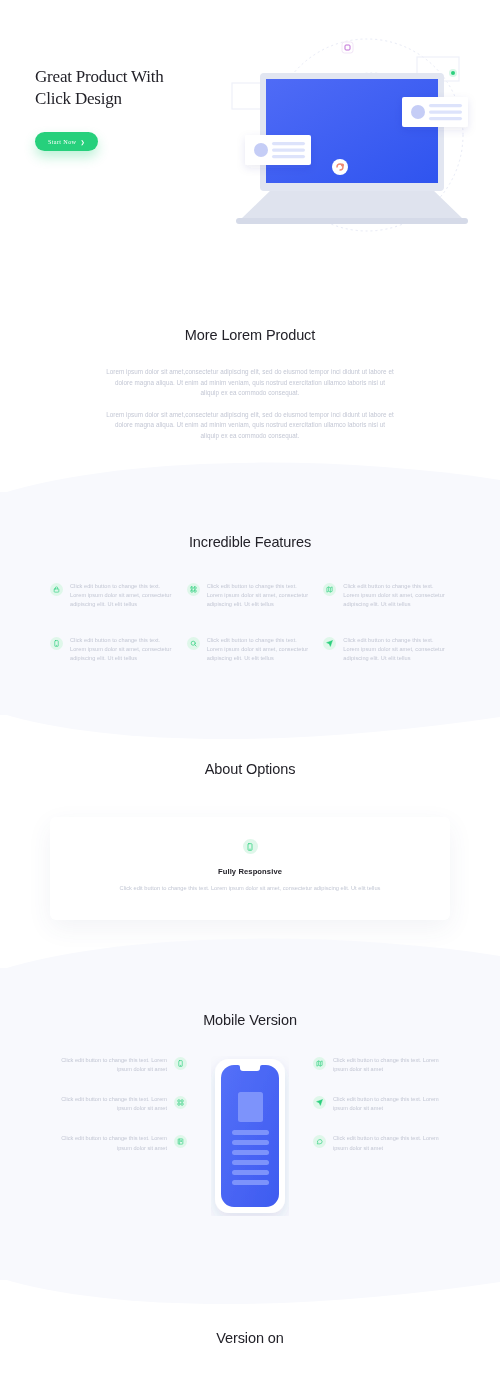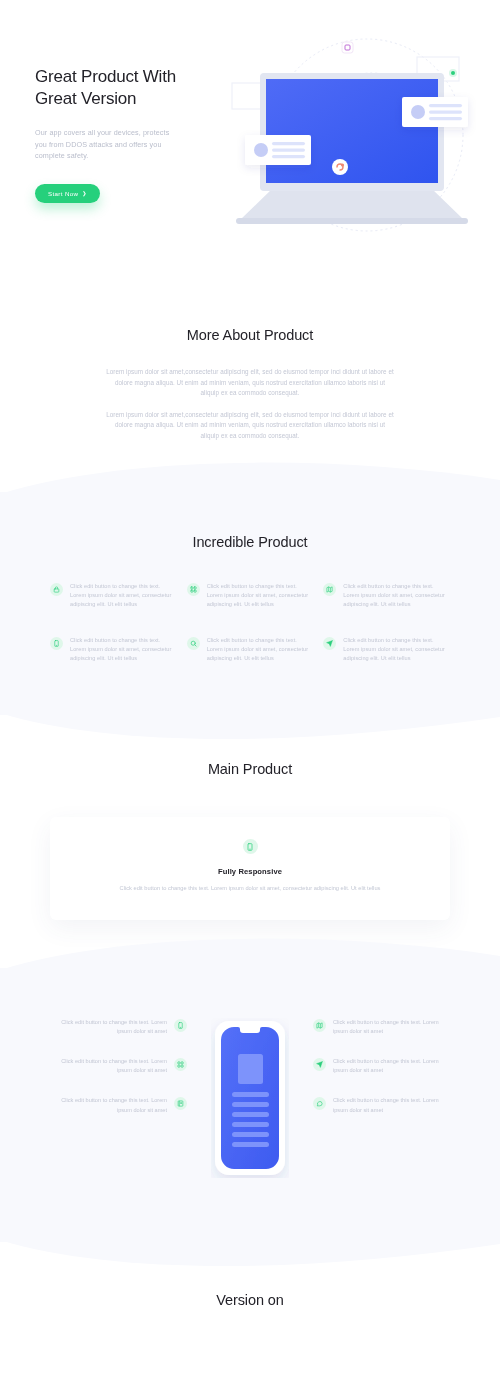--- a/index.html
+++ b/index.html
@@ -8,21 +8,21 @@
     font-family:"Liberation Sans", sans-serif;
     background:#ffffff;
     color:#2b2b33;
     width:500px;
     overflow-x:hidden;
     -webkit-font-smoothing:antialiased;
   }
   .page { position:relative; width:500px; }
 
   
-  .hero { position:relative; width:430px; height:282px; background:#fff; }
+  .hero { position:relative; width:430px; height:282px; background:#fff;font-family:Liberation Serif, serif; }
   .hero-copy { position:absolute; left:35px; top:66px; width:170px; }
   .hero-title {
     font-size:17px; line-height:22px; font-weight:400; letter-spacing:-0.2px;
     color:#232229;
   }
   .hero-sub {
     margin-top:17px; font-size:7.2px; line-height:11.5px;
     color:#b9bdcb; letter-spacing:.1px; width:145px;
   }
   .hero-btn {
@@ -119,23 +119,22 @@
 </style>
 </head>
 <body>
 
 <div class="page">
 
   <section class="hero">
     <div class="hero-copy">
       <h1 class="hero-title">
         <span>Great Product With</span><br>
-        <span>Great Version</span>
+        <span>Click Design</span>
       </h1>
-      <p class="hero-sub">Our app covers all your devices, protects you from DDOS attacks and offers you complete safety.</p>
       <button class="hero-btn">
         <span>Start Now</span>
         <span class="arw">❯</span>
       </button>
     </div>
 
     <svg class="hero-art" viewBox="0 0 288 210">
       <defs>
         <linearGradient id="scr" x1="0" y1="0" x2="1" y2="1">
           <stop offset="0%" stop-color="#4f6bf6"></stop>
@@ -182,30 +181,30 @@
         <rect x="133" y="10" width="5" height="5" rx="1" fill="none" stroke="#bf6fd6" stroke-width="1"></rect>
       </g>
 
       <circle cx="128" cy="132" r="8" fill="#ffffff"></circle>
       <path d="M125 132 a3 3 0 1 1 3 3" fill="none" stroke="#f08a72" stroke-width="1.4" stroke-linecap="round"></path>
       <circle cx="130.5" cy="130" r="1.6" fill="#f08a72"></circle>
     </svg>
   </section>
 
   <section class="about">
-    <h2 class="sec-title">More About Product</h2>
+    <h2 class="sec-title">More Lorem Product</h2>
     <p class="muted">Lorem ipsum dolor sit amet,consectetur adipiscing elit, sed do eiusmod tempor inci didunt ut labore et dolore magna aliqua. Ut enim ad minim veniam, quis nostrud exercitation ullamco laboris nisi ut aliquip ex ea commodo consequat.</p>
     <p class="muted">Lorem ipsum dolor sit amet,consectetur adipiscing elit, sed do eiusmod tempor inci didunt ut labore et dolore magna aliqua. Ut enim ad minim veniam, quis nostrud exercitation ullamco laboris nisi ut aliquip ex ea commodo consequat.</p>
   </section>
 
   <section class="band features">
     <svg class="wave-top" viewBox="0 0 500 40" preserveAspectRatio="none">
       <path d="M0 40 C 120 2, 330 0, 500 26 L500 40 Z" fill="#f8f9fd"></path>
     </svg>
-    <h2 class="sec-title">Incredible Product</h2>
+    <h2 class="sec-title">Incredible Features</h2>
 
     <div class="feat-grid">
 
       <div class="feat">
         <span class="ic">
           <svg viewBox="0 0 24 24" fill="none" stroke="#2bd07d" stroke-width="2.2" stroke-linecap="round" stroke-linejoin="round">
             <rect x="4" y="10" width="16" height="11" rx="2"></rect>
               <path d="M8 10V7a4 4 0 0 1 8 0v3"></path>
           </svg>
         </span>
@@ -264,21 +263,21 @@
       </div>
 
     </div>
 
     <svg class="wave-bot" viewBox="0 0 500 40" preserveAspectRatio="none">
       <path d="M0 0 C 110 34, 300 34, 500 4 L500 0 Z" fill="#f8f9fd"></path>
     </svg>
   </section>
 
   <section class="options">
-    <h2 class="sec-title">Main Product</h2>
+    <h2 class="sec-title">About Options</h2>
     <div class="opt-row">
 
       <div class="opt-card">
         <span class="opt-ic">
           <svg viewBox="0 0 24 24" fill="none" stroke="#2bd07d" stroke-width="2.2" stroke-linecap="round">
             <rect x="6" y="2" width="12" height="20" rx="2.5"></rect>
               <path d="M11 18.5h2"></path>
           </svg>
         </span>
         <div class="opt-title">Fully Responsive</div>
@@ -286,20 +285,21 @@
       </div>
 
 
     </div>
   </section>
 
   <section class="band mobile">
     <svg class="wave-top" viewBox="0 0 500 40" preserveAspectRatio="none">
       <path d="M0 40 C 120 2, 330 0, 500 26 L500 40 Z" fill="#f8f9fd"></path>
     </svg>
+    <h2 class="sec-title">Mobile Version</h2>
 
     <div class="mob-row">
 
       <div class="mob-col left">
         <div class="mob-item">
           <span class="mob-txt">Click edit button to change this text. Lorem ipsum dolor sit amet</span>
           <span class="ic">
             <svg viewBox="0 0 24 24" fill="none" stroke="#2bd07d" stroke-width="2.2" stroke-linecap="round">
               <rect x="6" y="2" width="12" height="20" rx="2.5"></rect>
                 <path d="M11 18.5h2"></path>

